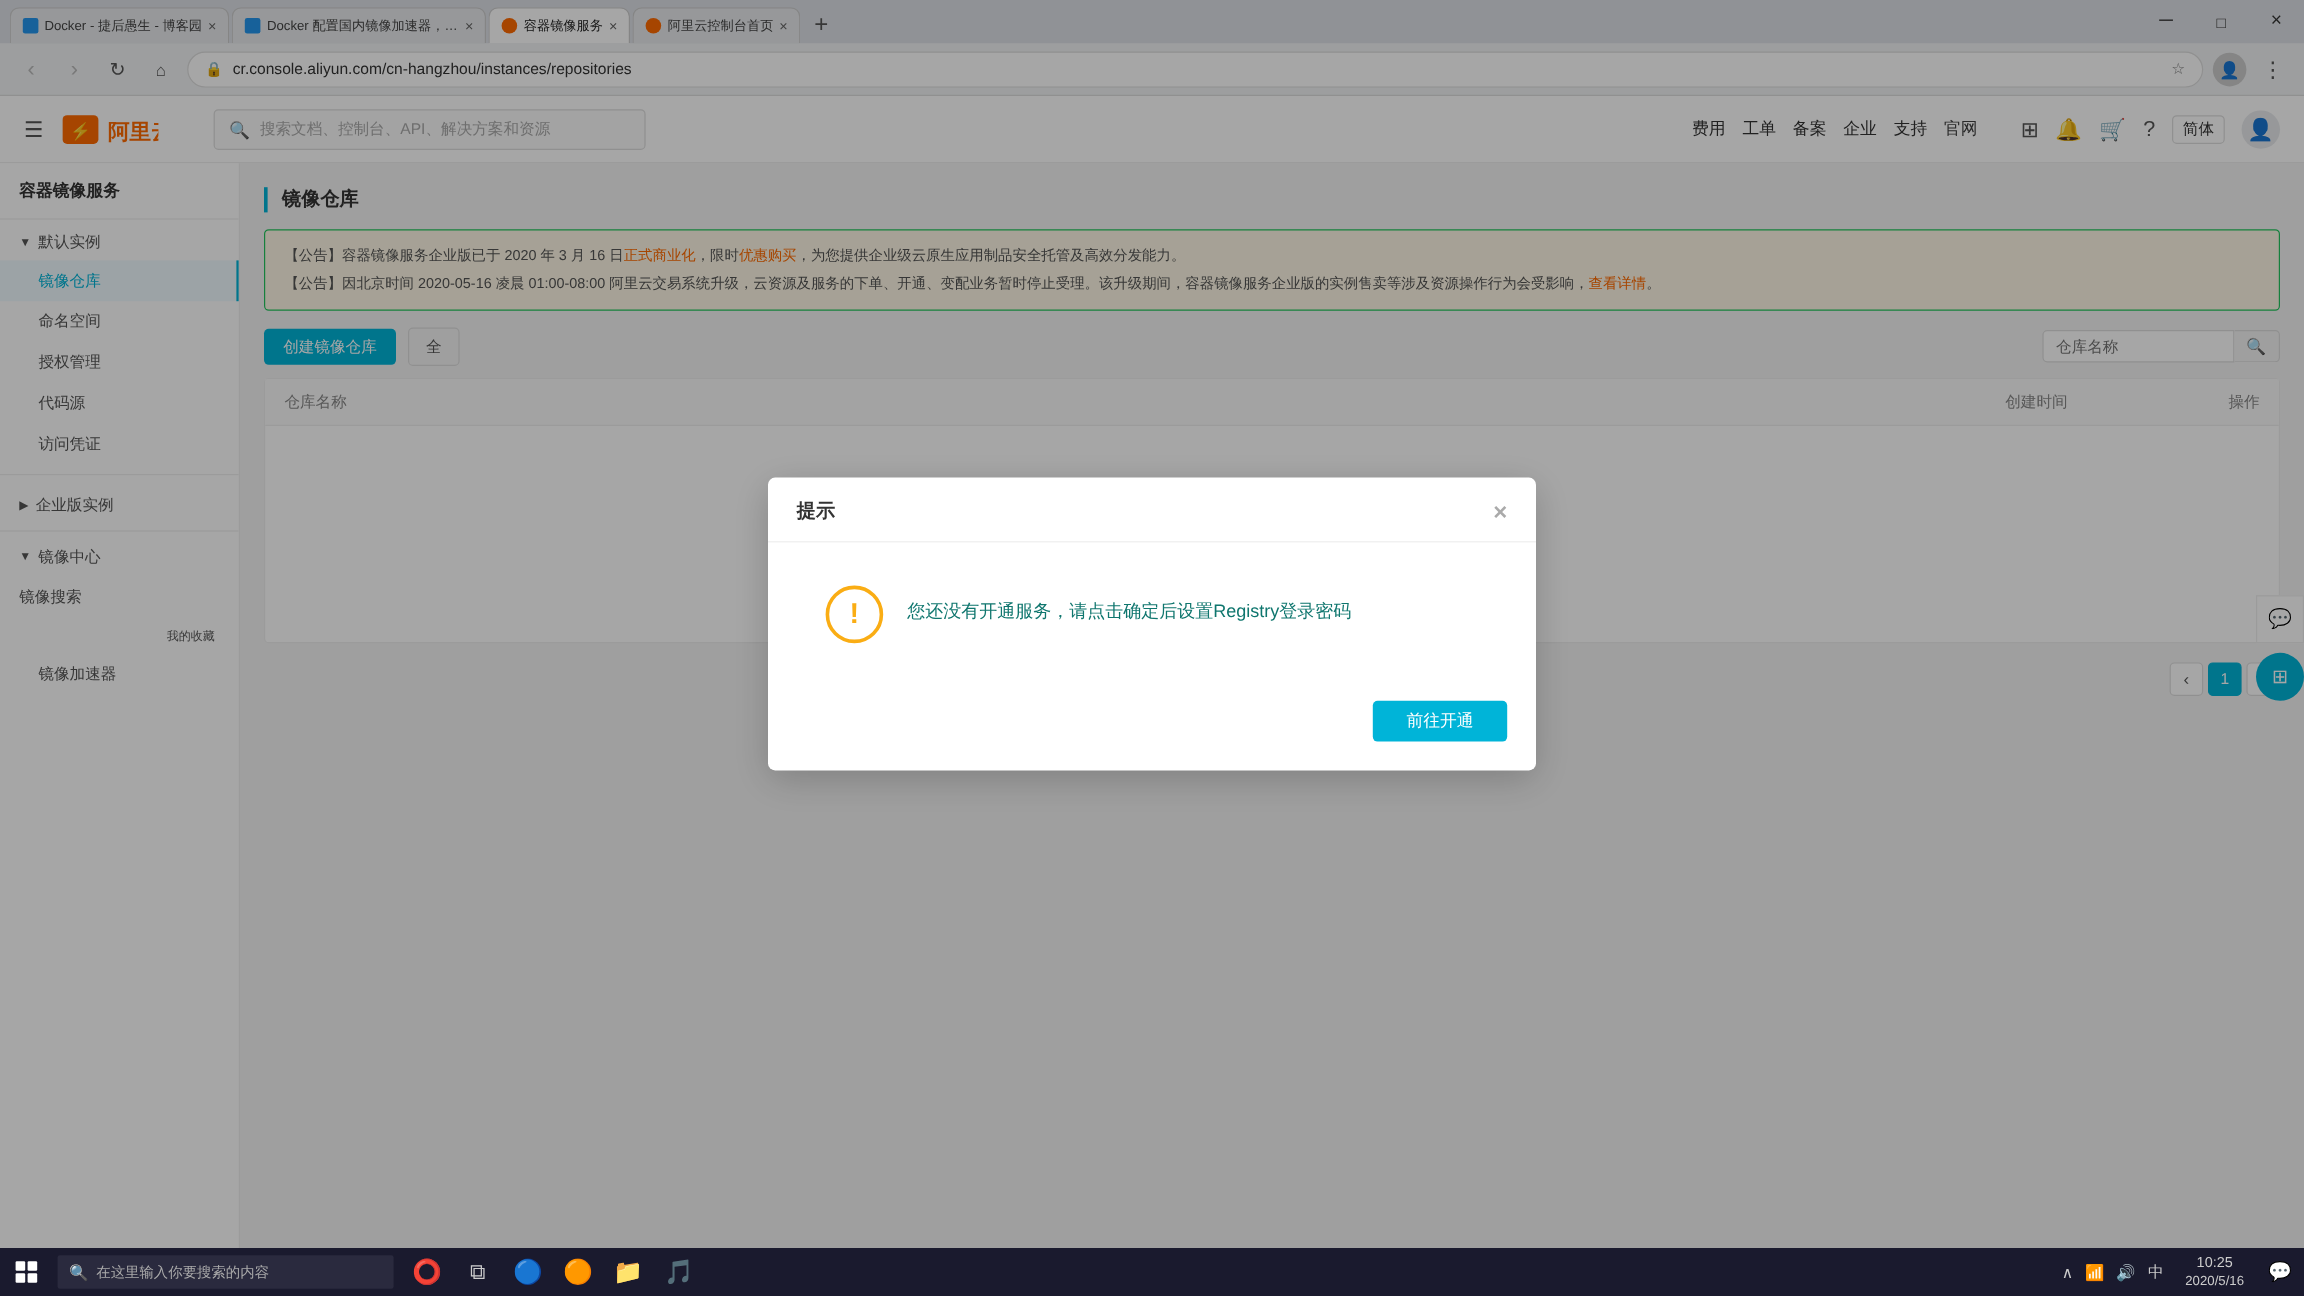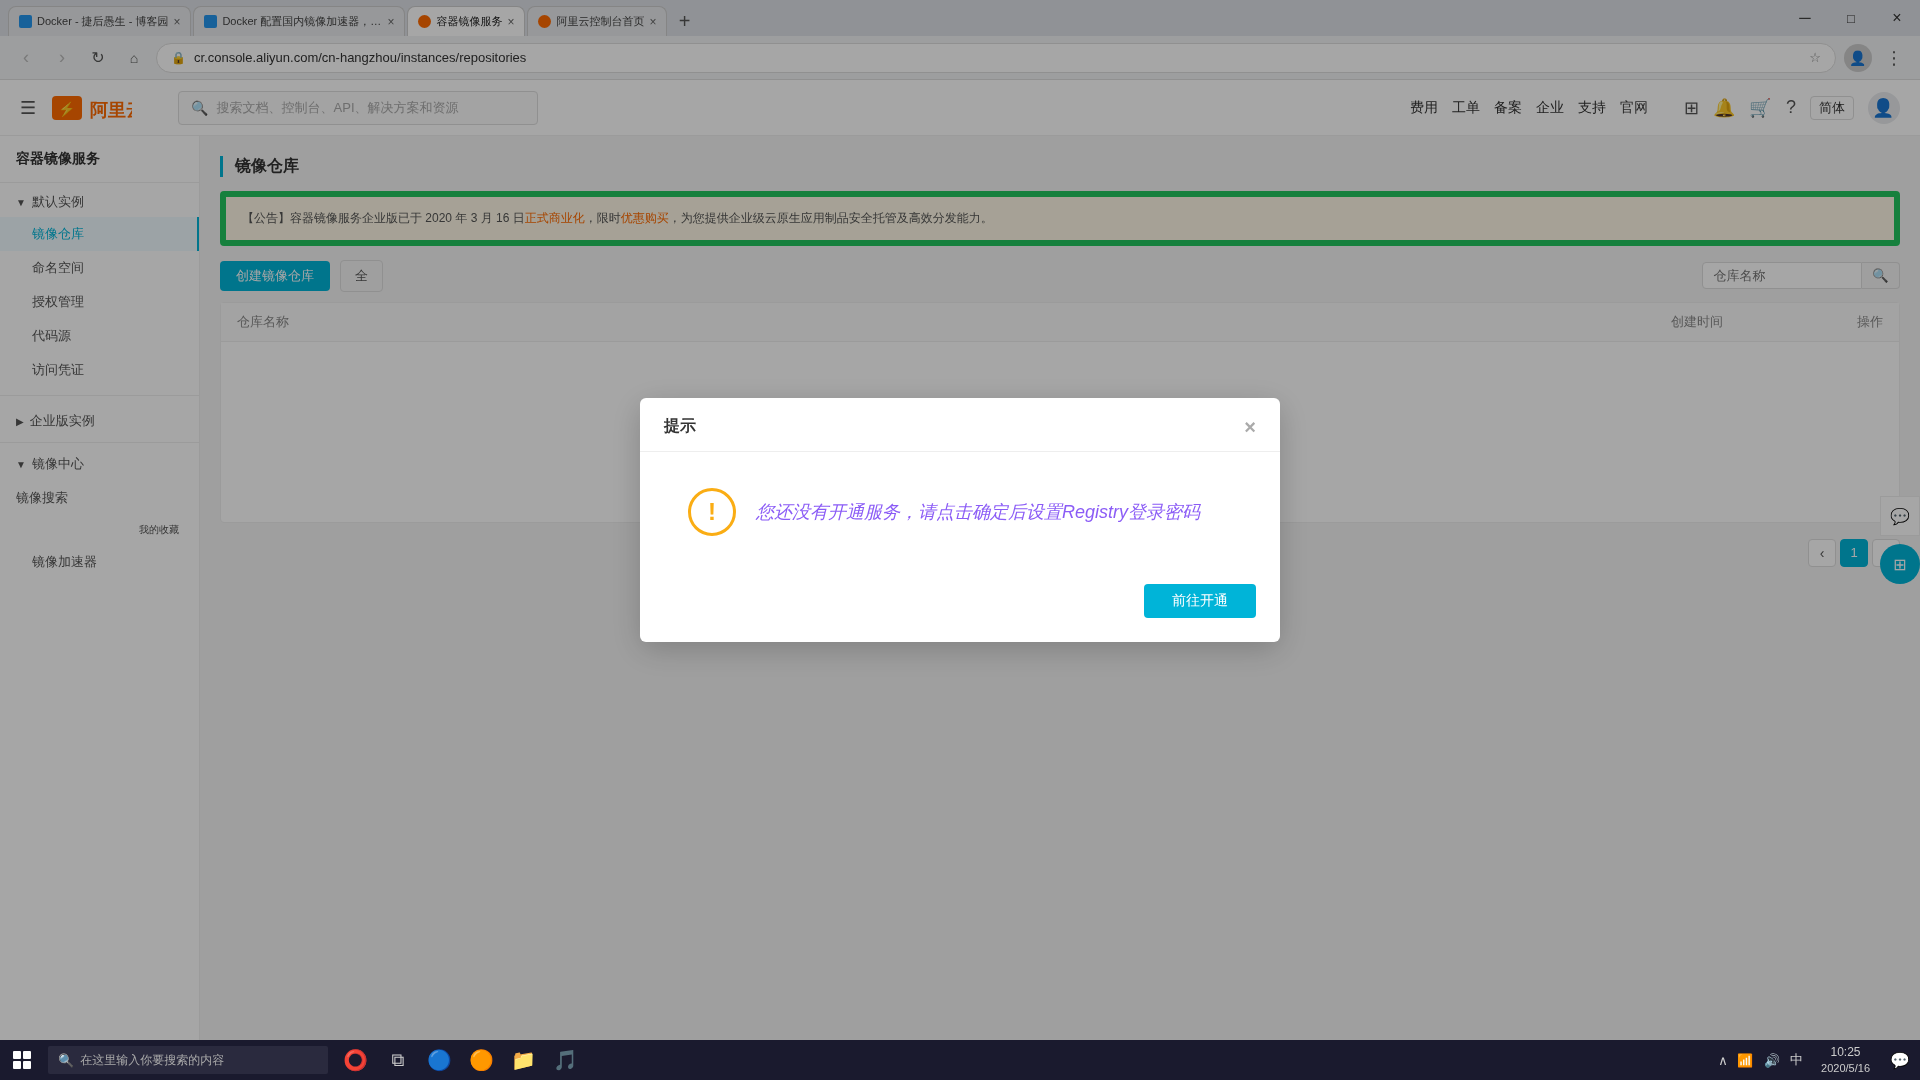--- a/index.html
+++ b/index.html
@@ -128,23 +128,26 @@
 
     <div style="padding:8px 20px 8px 16px;font-size:13px;color:#555;cursor:pointer;">镜像搜索</div>
     <div style="padding:8px 20px 8px 32px;font-size:10px;color:#555;cursor:pointer;text-align:right;">我的收藏</div>
     <div style="padding:8px 20px 8px 32px;font-size:13px;color:#555;cursor:pointer;">镜像加速器</div>
   </div>
 
   <div style="flex:1;padding:20px;overflow-y:auto;background:#f5f5f5;position:relative;">
 
     <div style="font-size:16px;font-weight:bold;color:#333;margin-bottom:14px;padding-left:12px;border-left:3px solid #00b4d8;">镜像仓库</div>
 
-    <div style="background:#fff8e6;border:6px solid #22c55e;border-radius:4px;padding:10px 16px;margin-bottom:14px;font-size:12px;color:#555;line-height:1.9;">
+    <div style="background:#fff8e6;border:1px solid #22c55e;border-radius:4px;padding:10px 16px;margin-bottom:14px;font-size:12px;color:#555;line-height:1.9;">
       <div>
         【公告】容器镜像服务企业版已于 2020 年 3 月 16 日<a href="#" style="color:#ff6a00;text-decoration:none;">正式商业化</a>，限时<a href="#" style="color:#ff6a00;text-decoration:none;">优惠购买</a>，为您提供企业级云原生应用制品安全托管及高效分发能力。
+      </div>
+      <div>
+        【公告】因北京时间 2020-05-16 凌晨 01:00-08:00 阿里云交易系统升级，云资源及服务的下单、开通、变配业务暂时停止受理。该升级期间，容器镜像服务企业版的实例售卖等涉及资源操作行为会受影响，<a href="#" style="color:#ff6a00;text-decoration:none;">查看详情</a>。
       </div>
     </div>
 
     <div style="display:flex;align-items:center;gap:10px;margin-bottom:10px;">
       <button style="background:#00b4d8;color:#fff;border:none;padding:6px 16px;border-radius:4px;cursor:pointer;font-size:13px;">创建镜像仓库</button>
       <button style="background:#f5f5f5;border:1px solid #ddd;padding:6px 14px;border-radius:4px;cursor:pointer;font-size:13px;color:#555;">全</button>
 
       <div style="margin-left:auto;display:flex;">
         <input type="text" style="border: 1px solid rgb(221, 221, 221); padding: 5px 10px; border-radius: 4px 0px 0px 4px; font-size: 13px; width: 160px; outline: none;" placeholder="仓库名称">
         <button style="background:#f5f5f5;border:1px solid #ddd;border-left:none;padding:5px 10px;border-radius:0 4px 4px 0;cursor:pointer;">🔍</button>
@@ -177,21 +180,21 @@
 <div style="position:fixed;top:0;left:0;right:0;bottom:40px;background:rgba(0,0,0,0.35);z-index:100;display:flex;align-items:center;justify-content:center;">
   <div style="background:#fff;border-radius:6px;width:640px;box-shadow:0 8px 32px rgba(0,0,0,0.2);position:relative;">
 
     <div style="padding:18px 24px 14px;font-size:16px;font-weight:bold;color:#333;border-bottom:1px solid #eee;display:flex;align-items:center;justify-content:space-between;">
       <span>提示</span>
       <span style="font-size:20px;color:#aaa;cursor:pointer;line-height:1;">×</span>
     </div>
 
     <div style="padding:36px 48px;display:flex;align-items:flex-start;gap:20px;">
       <div style="width:48px;height:48px;border-radius:50%;border:3px solid #faad14;color:#faad14;display:flex;align-items:center;justify-content:center;font-size:24px;font-weight:bold;flex-shrink:0;">!</div>
-      <div style="font-size:18px;color:#8b5cf6;line-height:1.6;padding-top:10px;font-style:italic;">您还没有开通服务，请点击确定后设置Registry登录密码</div>
+      <div style="font-size:15px;color:#0f766e;line-height:1.6;padding-top:10px;">您还没有开通服务，请点击确定后设置Registry登录密码</div>
     </div>
 
     <div style="padding:12px 24px 24px;display:flex;justify-content:flex-end;">
       <button style="background:#00b4d8;color:#fff;border:none;padding:8px 28px;border-radius:4px;font-size:14px;cursor:pointer;">前往开通</button>
     </div>
   </div>
 </div>
 
 <div style="position:fixed;bottom:0;left:0;right:0;height:40px;background:#1a1a2e;display:flex;align-items:center;z-index:200;">
   <div style="width:44px;height:40px;display:flex;align-items:center;justify-content:center;cursor:pointer;">

